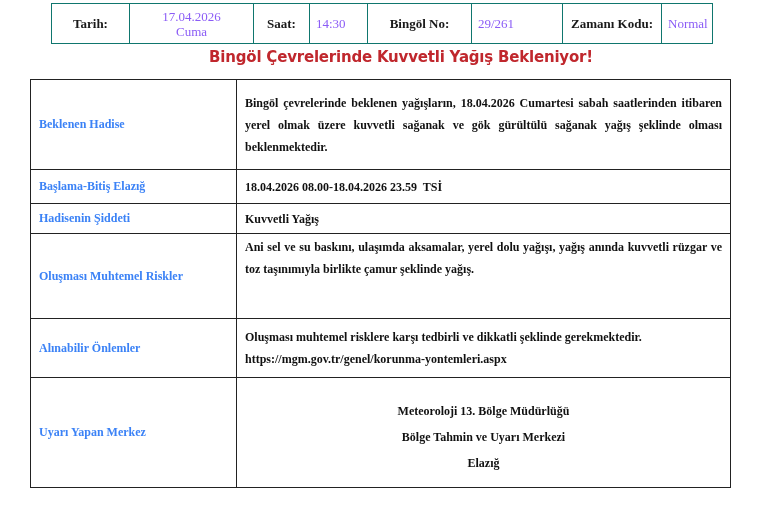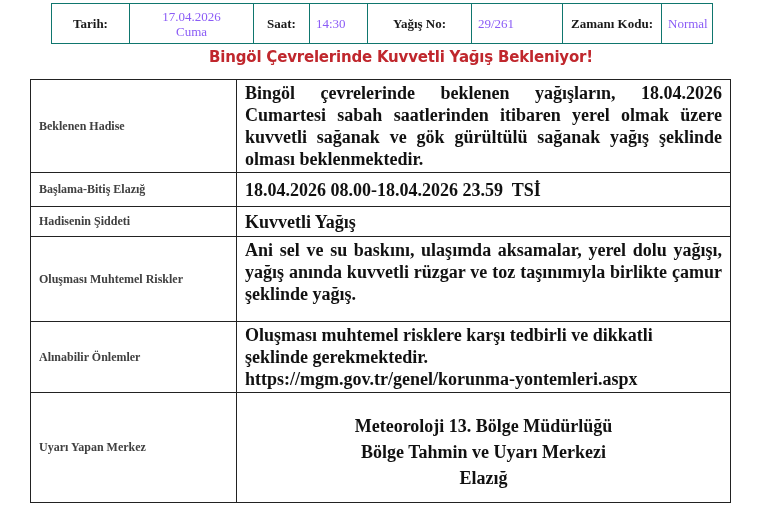--- a/index.html
+++ b/index.html
@@ -5,22 +5,22 @@
   html, body { margin:0; padding:0; background:#ffffff; }
   body { width:770px; height:510px; overflow:hidden; position:relative; font-family:"Liberation Serif", "DejaVu Serif", serif; color:#1a1a1a; }
   .hdr { position:absolute; left:51px; top:3px; width:661px; height:41px; border-collapse:collapse; table-layout:fixed; }
   .hdr td { border:1px solid #0f766e; font-size:13px; padding:0 6px; height:39px; }
   .hdr .lbl { font-weight:bold; text-align:center; }
   .hdr .val { color:#8b5cf6; }
   .hdr .ctr { text-align:center; line-height:15px; }
   .title { position:absolute; left:16px; top:48px; width:770px; text-align:center; font-family:"DejaVu Sans", sans-serif; font-weight:bold; font-size:15px; color:#c0272d; letter-spacing:-0.2px; }
   .main { position:absolute; left:30px; top:79px; width:701px; border-collapse:collapse; table-layout:fixed; }
   .main td { border:1.5px solid #222; vertical-align:middle; }
-  .main td.k { width:197px; padding:0 0 0 8px; font-size:12px; font-weight:bold; color:#404040; }
-  .main td.v { padding:2px 8px 2px 8px; font-size:18px; font-weight:bold; color:#111; line-height:22px; }
+  .main td.k { width:197px; padding:0 0 0 8px; font-size:12px; font-weight:bold; color:#3b82f6; }
+  .main td.v { padding:2px 8px 2px 8px; font-size:12px; font-weight:bold; color:#111; line-height:22px; }
   .main td.just { text-align:justify; text-align-last:left; }
   .main td.top { vertical-align:top; }
   .center { text-align:center; }
 </style>
 </head>
 <body>
 
 <table class="hdr">
   <colgroup>
     <col style="width:78px">
@@ -34,21 +34,21 @@
   </colgroup>
   <tbody>
       <tr>
     <td class="lbl">Tarih:</td>
     <td class="val ctr">
       <div>17.04.2026</div>
       <div>Cuma</div>
     </td>
     <td class="lbl">Saat:</td>
     <td class="val">14:30</td>
-    <td class="lbl">Yağış No:</td>
+    <td class="lbl">Bingöl No:</td>
     <td class="val">29/261</td>
     <td class="lbl">Zamanı Kodu:</td>
     <td class="val" colspan="1" style="width:auto">Normal</td>
   </tr>
 </tbody>
   </table>
 
 <div class="title">Bingöl Çevrelerinde Kuvvetli Yağış Bekleniyor!</div>
 
 <table class="main">

